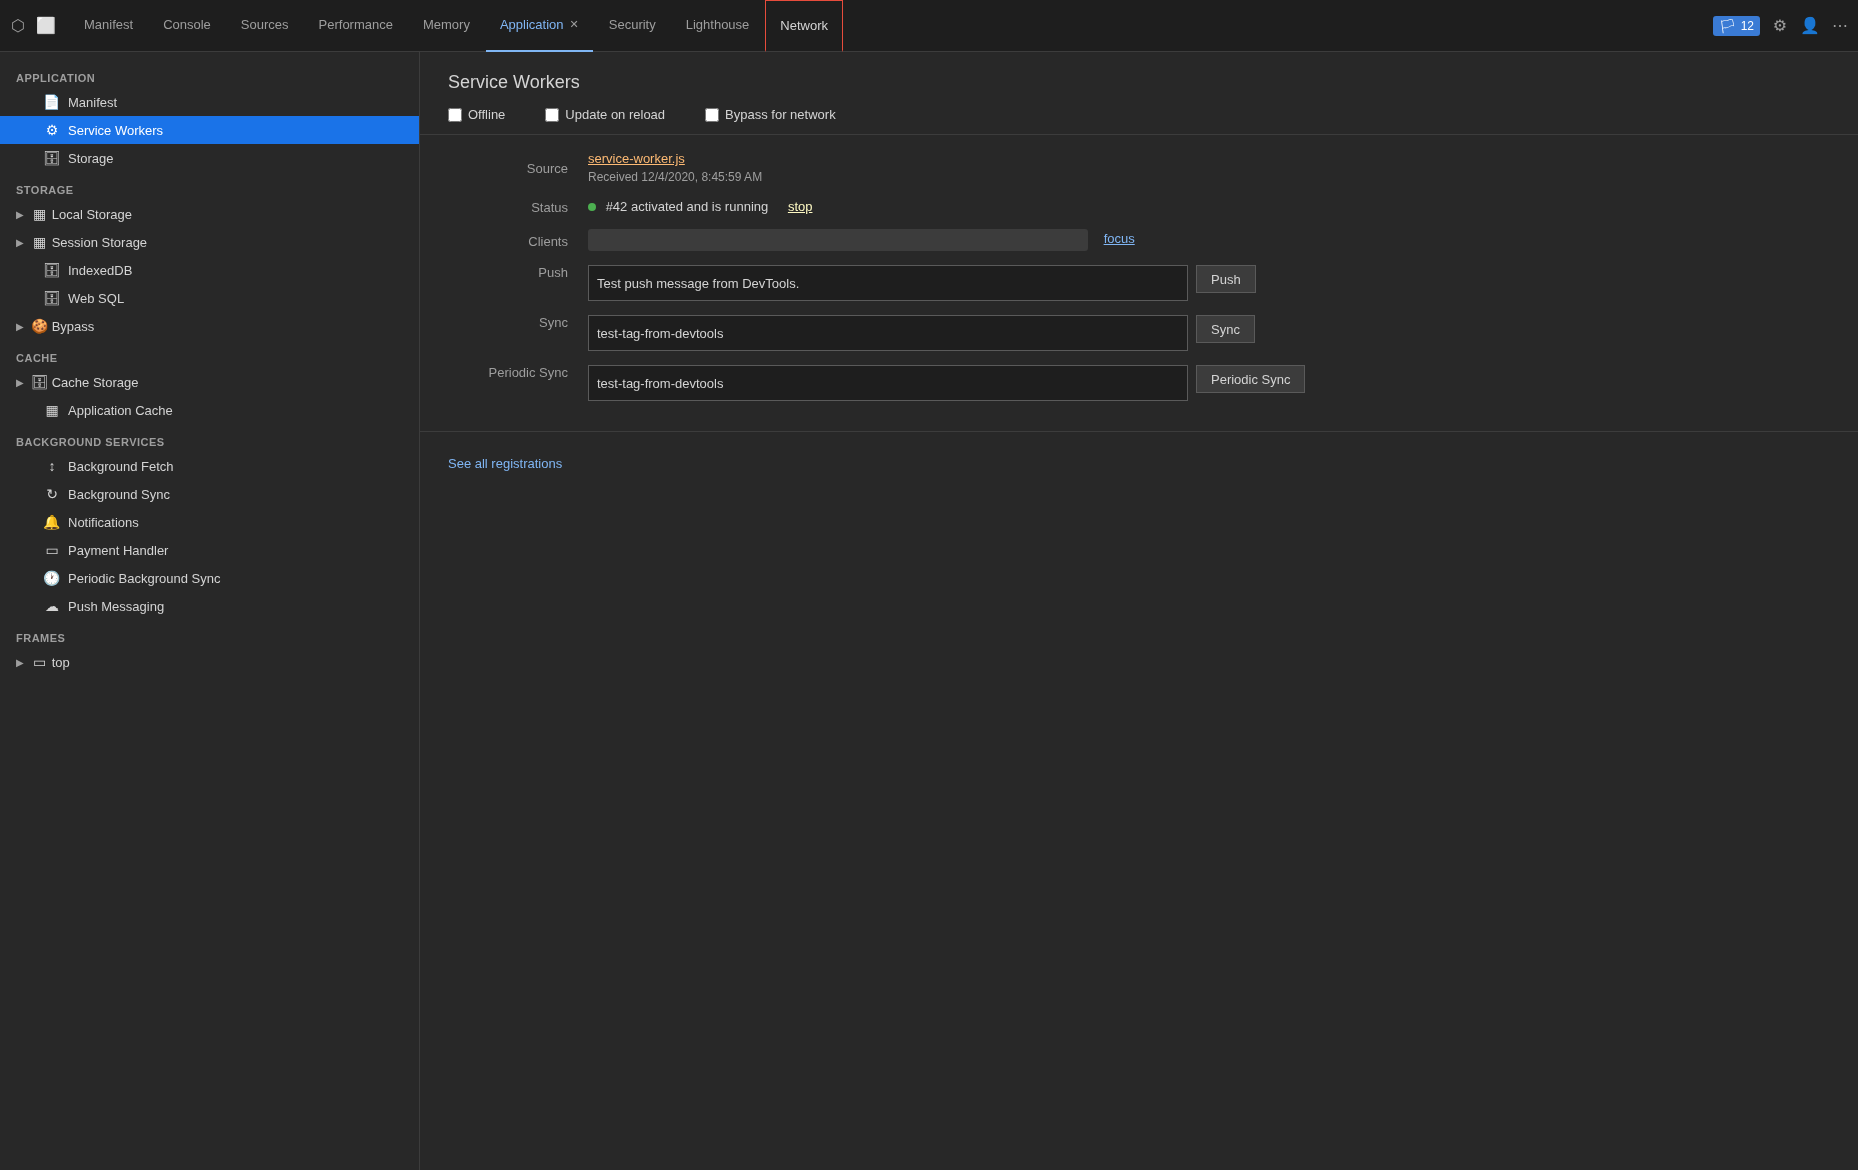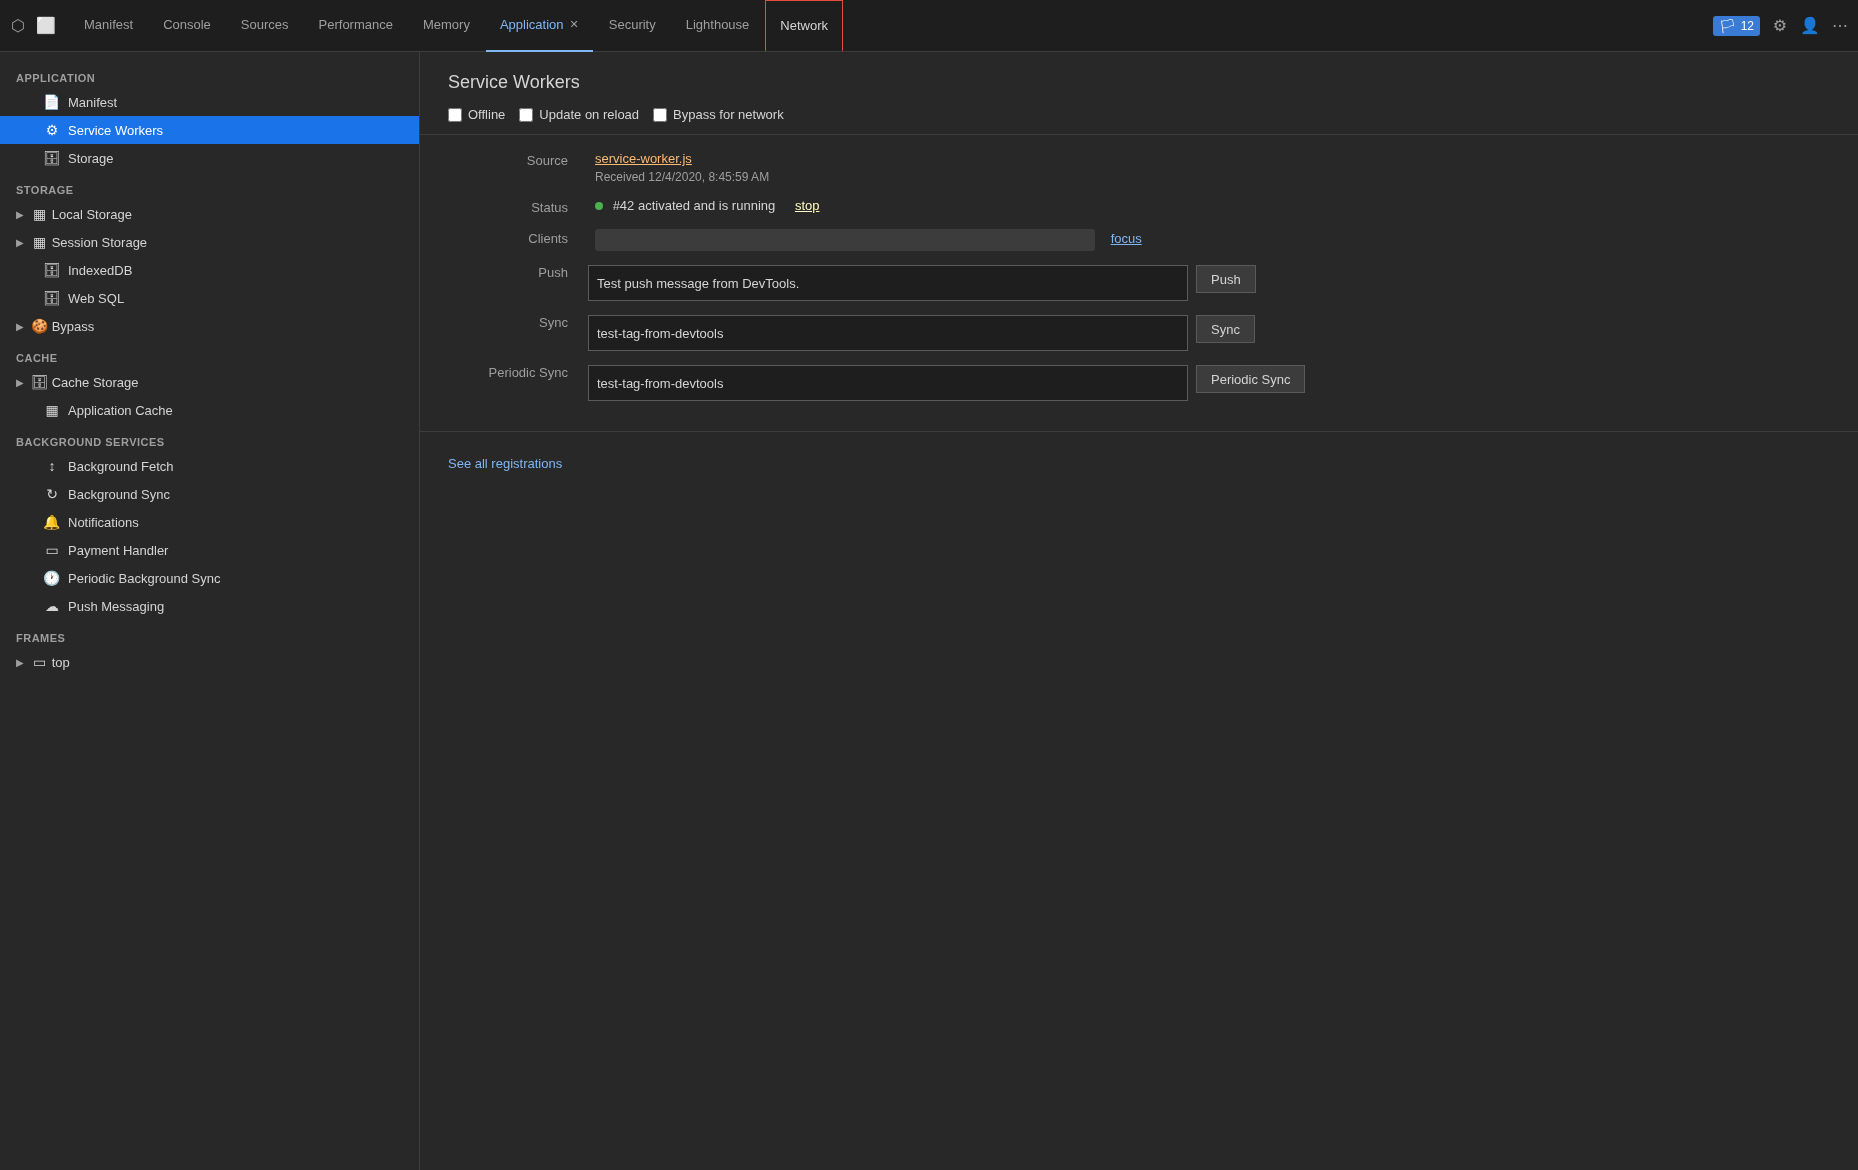--- a/index.html
+++ b/index.html
@@ -157,21 +157,21 @@
       border-bottom: 1px solid #3c3c3c;
     }
     .sw-title {
       font-size: 18px;
       font-weight: 400;
       color: #d4d4d4;
       margin-bottom: 14px;
     }
     .sw-checkboxes {
       display: flex;
-      gap: 14px;
+      gap: 40px;
     }
     .checkbox-item {
       display: flex;
       align-items: center;
       gap: 6px;
       cursor: pointer;
     }
     .checkbox-item input[type="checkbox"] {
       width: 14px;
       height: 14px;
@@ -202,23 +202,23 @@
       gap: 16px;
     }
     .sw-action-link {
       color: #80b6f4;
       text-decoration: underline;
       cursor: pointer;
       font-size: 13px;
     }
     .sw-detail-row {
       display: flex;
-      align-items: flex-start;
+      align-items: center;
       margin-bottom: 14px;
-      gap: 7px;
+      gap: 0;
     }
     .sw-detail-label {
       color: #9e9e9e;
       width: 120px;
       min-width: 120px;
       text-align: right;
       margin-right: 20px;
       padding-top: 2px;
     }
     .sw-detail-value {

